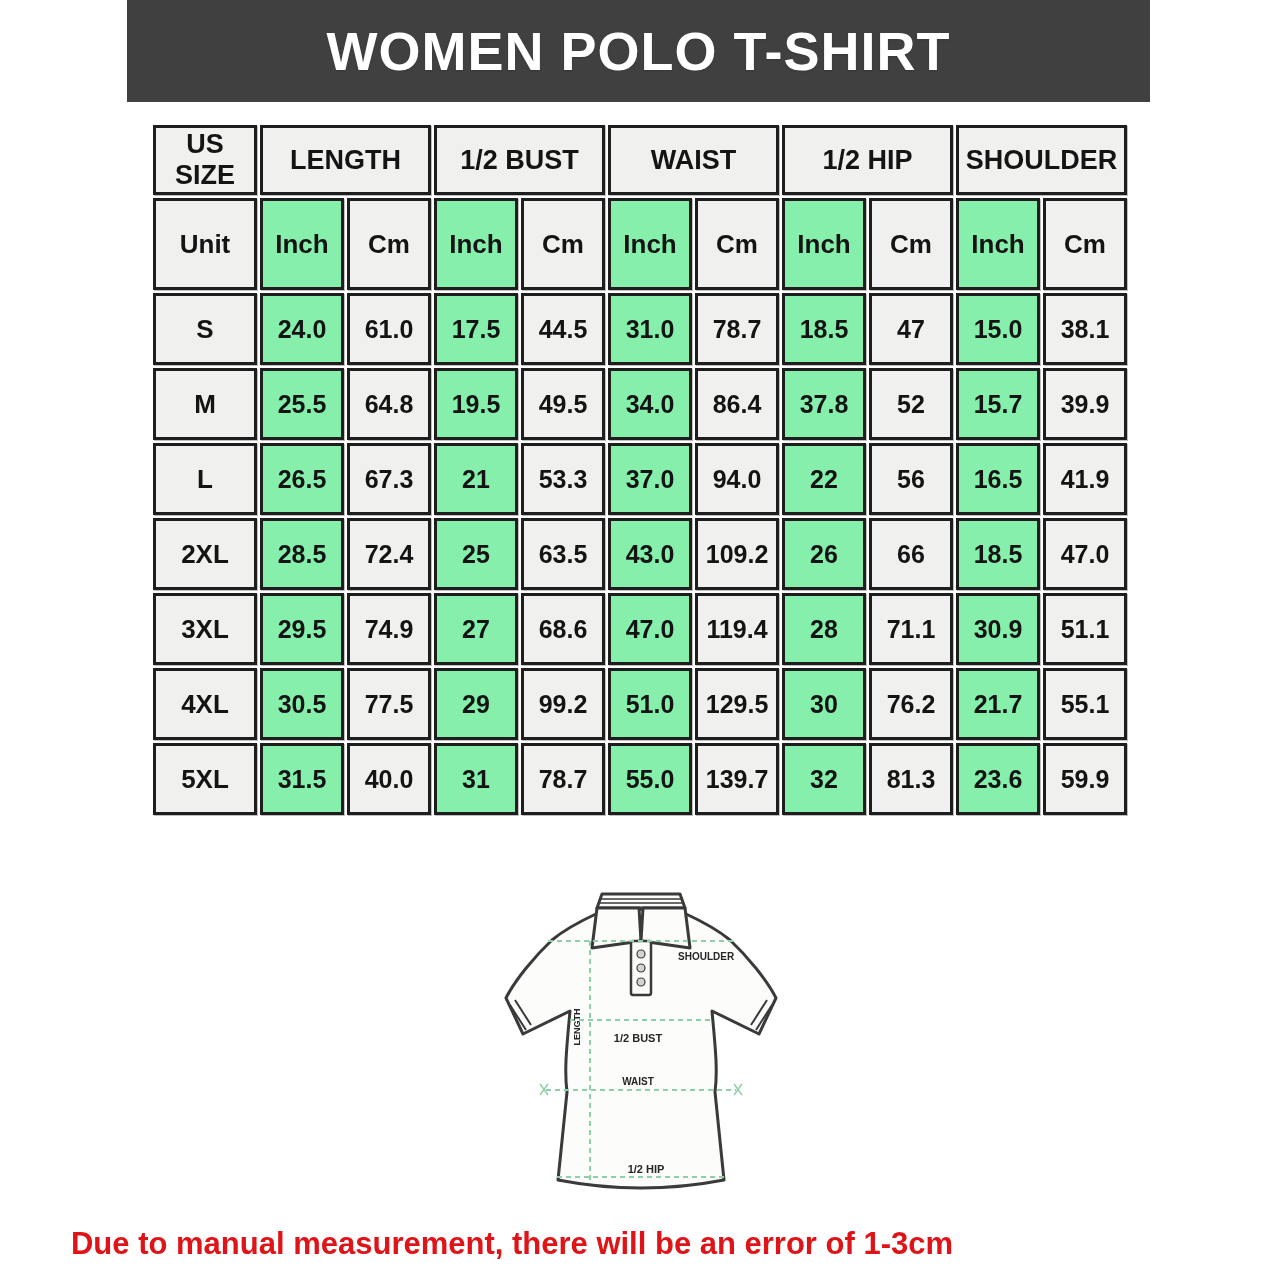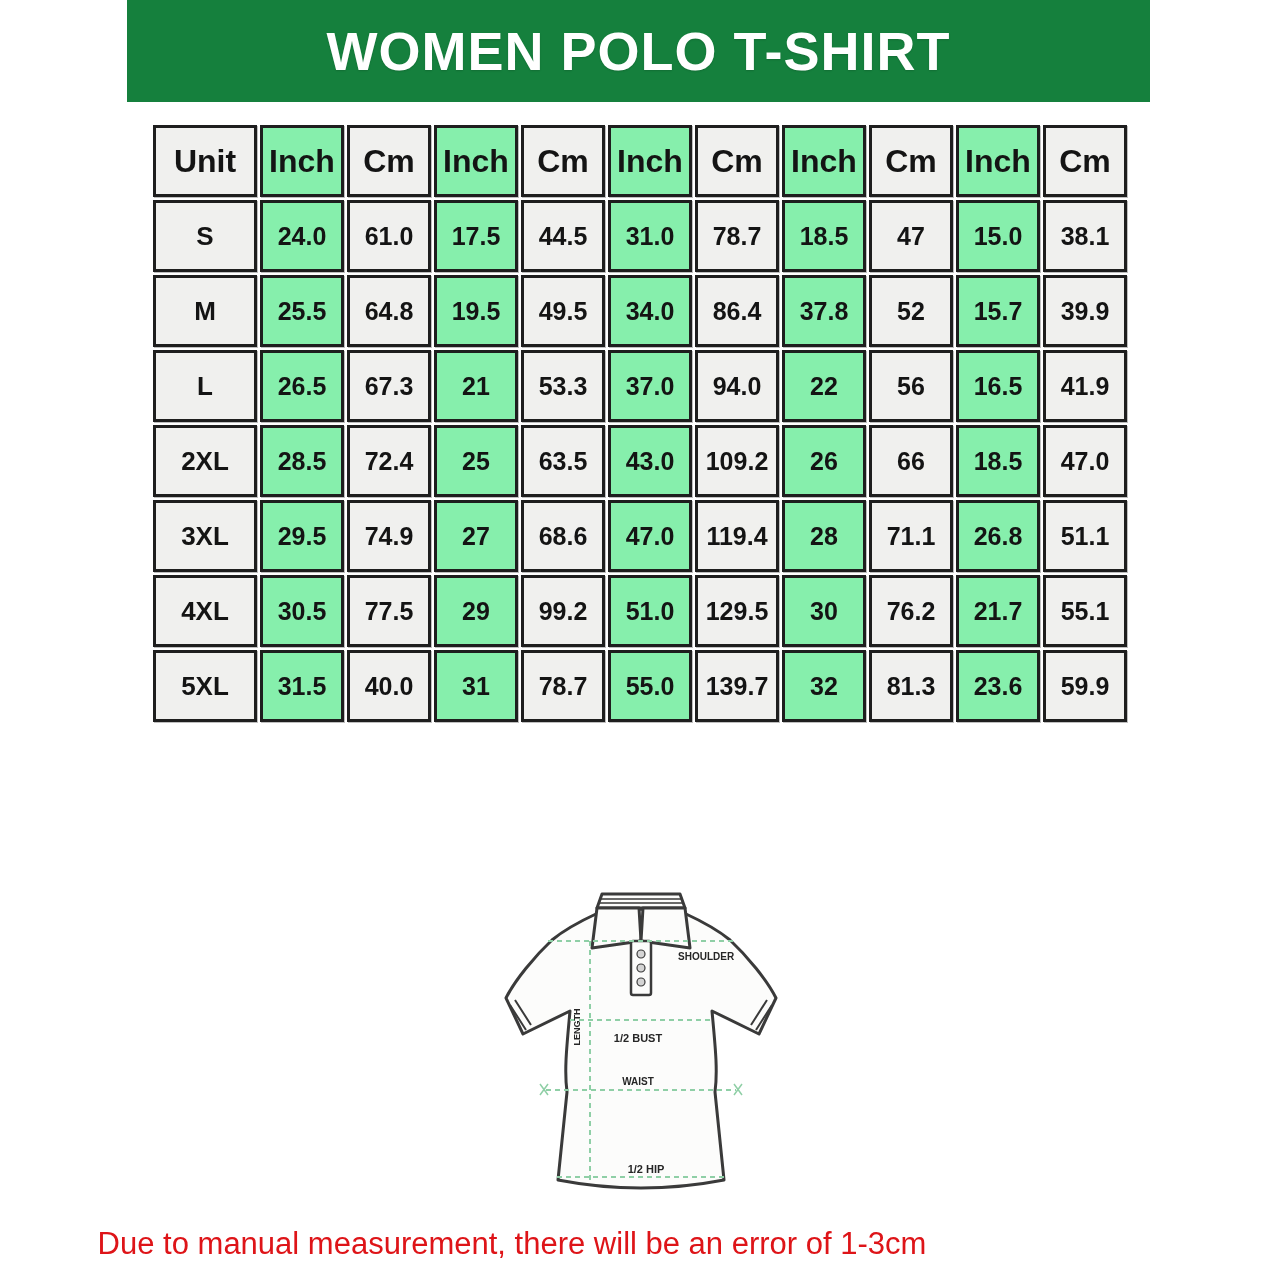--- a/index.html
+++ b/index.html
@@ -3,63 +3,71 @@
 <meta charset="utf-8">
 <style>
   html,body{margin:0;padding:0;}
   body{
     width:1280px;height:1280px;position:relative;background:#ffffff;
     font-family:"Liberation Sans", sans-serif;overflow:hidden;
   }
   
   .banner{
     position:absolute;left:127px;top:0;width:1023px;height:102px;
-    background:#15803d;display:flex;align-items:center;justify-content:center;
+    background:#404040;display:flex;align-items:center;justify-content:center;
   }
   .banner .title{
     color:#ffffff;font-size:54px;font-weight:bold;letter-spacing:1px;
     text-shadow:0 1px 2px rgba(0,0,0,.15);
   }
   
   table.size-table{
     position:absolute;left:150px;top:122px;width:978px;
     border-collapse:separate;border-spacing:3px;table-layout:fixed;
   }
   .size-table td{
     border:3px solid #1e1e1e;background:#f0f0ee;box-sizing:border-box;
     text-align:center;vertical-align:middle;color:#141414;font-weight:bold;
     font-size:25px;padding:0;box-shadow:1px 1px 0 rgba(0,0,0,.25);
   }
   .size-table td.white{background:#86efac;}
   .size-table tr.group-row td{height:70px;font-size:27px;}
-  .size-table tr.unit-row td{height:72px;font-size:32px;}
+  .size-table tr.unit-row td{height:92px;font-size:26px;}
   .size-table tr.data-row td{height:72px;}
   .size-table td.size-cell{font-size:26px;}
   
   .diagram{position:absolute;left:490px;top:884px;width:336px;height:322px;}
   .diagram svg text{font-family:"Liberation Sans",sans-serif;font-weight:bold;fill:#262626;}
   
   .note{
     position:absolute;left:0;top:1226px;width:1024px;text-align:center;
-    color:#de1418;font-size:31px;font-weight:normal;
+    color:#de1418;font-size:31px;font-weight:bold;
   }
 </style>
 </head>
 <body>
 
 <div class="banner">
   <div class="title">WOMEN POLO T-SHIRT</div>
 </div>
 
 <table class="size-table">
   <colgroup>
     <col style="width:104px">
     <col span="10" style="width:84px">
   </colgroup>
   <tbody>
+    <tr class="group-row">
+      <td>US SIZE</td>
+      <td colspan="2">LENGTH</td>
+      <td colspan="2">1/2 BUST</td>
+      <td colspan="2">WAIST</td>
+      <td colspan="2">1/2 HIP</td>
+      <td colspan="2">SHOULDER</td>
+    </tr>
     <tr class="unit-row">
       <td>Unit</td>
       <td class="white">Inch</td>
       <td>Cm</td>
       <td class="white">Inch</td>
       <td>Cm</td>
       <td class="white">Inch</td>
       <td>Cm</td>
       <td class="white">Inch</td>
       <td>Cm</td>
@@ -122,21 +130,21 @@
       <tr class="data-row">
         <td class="size-cell">3XL</td>
         <td class="white">29.5</td>
         <td>74.9</td>
         <td class="white">27</td>
         <td>68.6</td>
         <td class="white">47.0</td>
         <td>119.4</td>
         <td class="white">28</td>
         <td>71.1</td>
-        <td class="white">26.8</td>
+        <td class="white">30.9</td>
         <td>51.1</td>
       </tr>
       <tr class="data-row">
         <td class="size-cell">4XL</td>
         <td class="white">30.5</td>
         <td>77.5</td>
         <td class="white">29</td>
         <td>99.2</td>
         <td class="white">51.0</td>
         <td>129.5</td>

